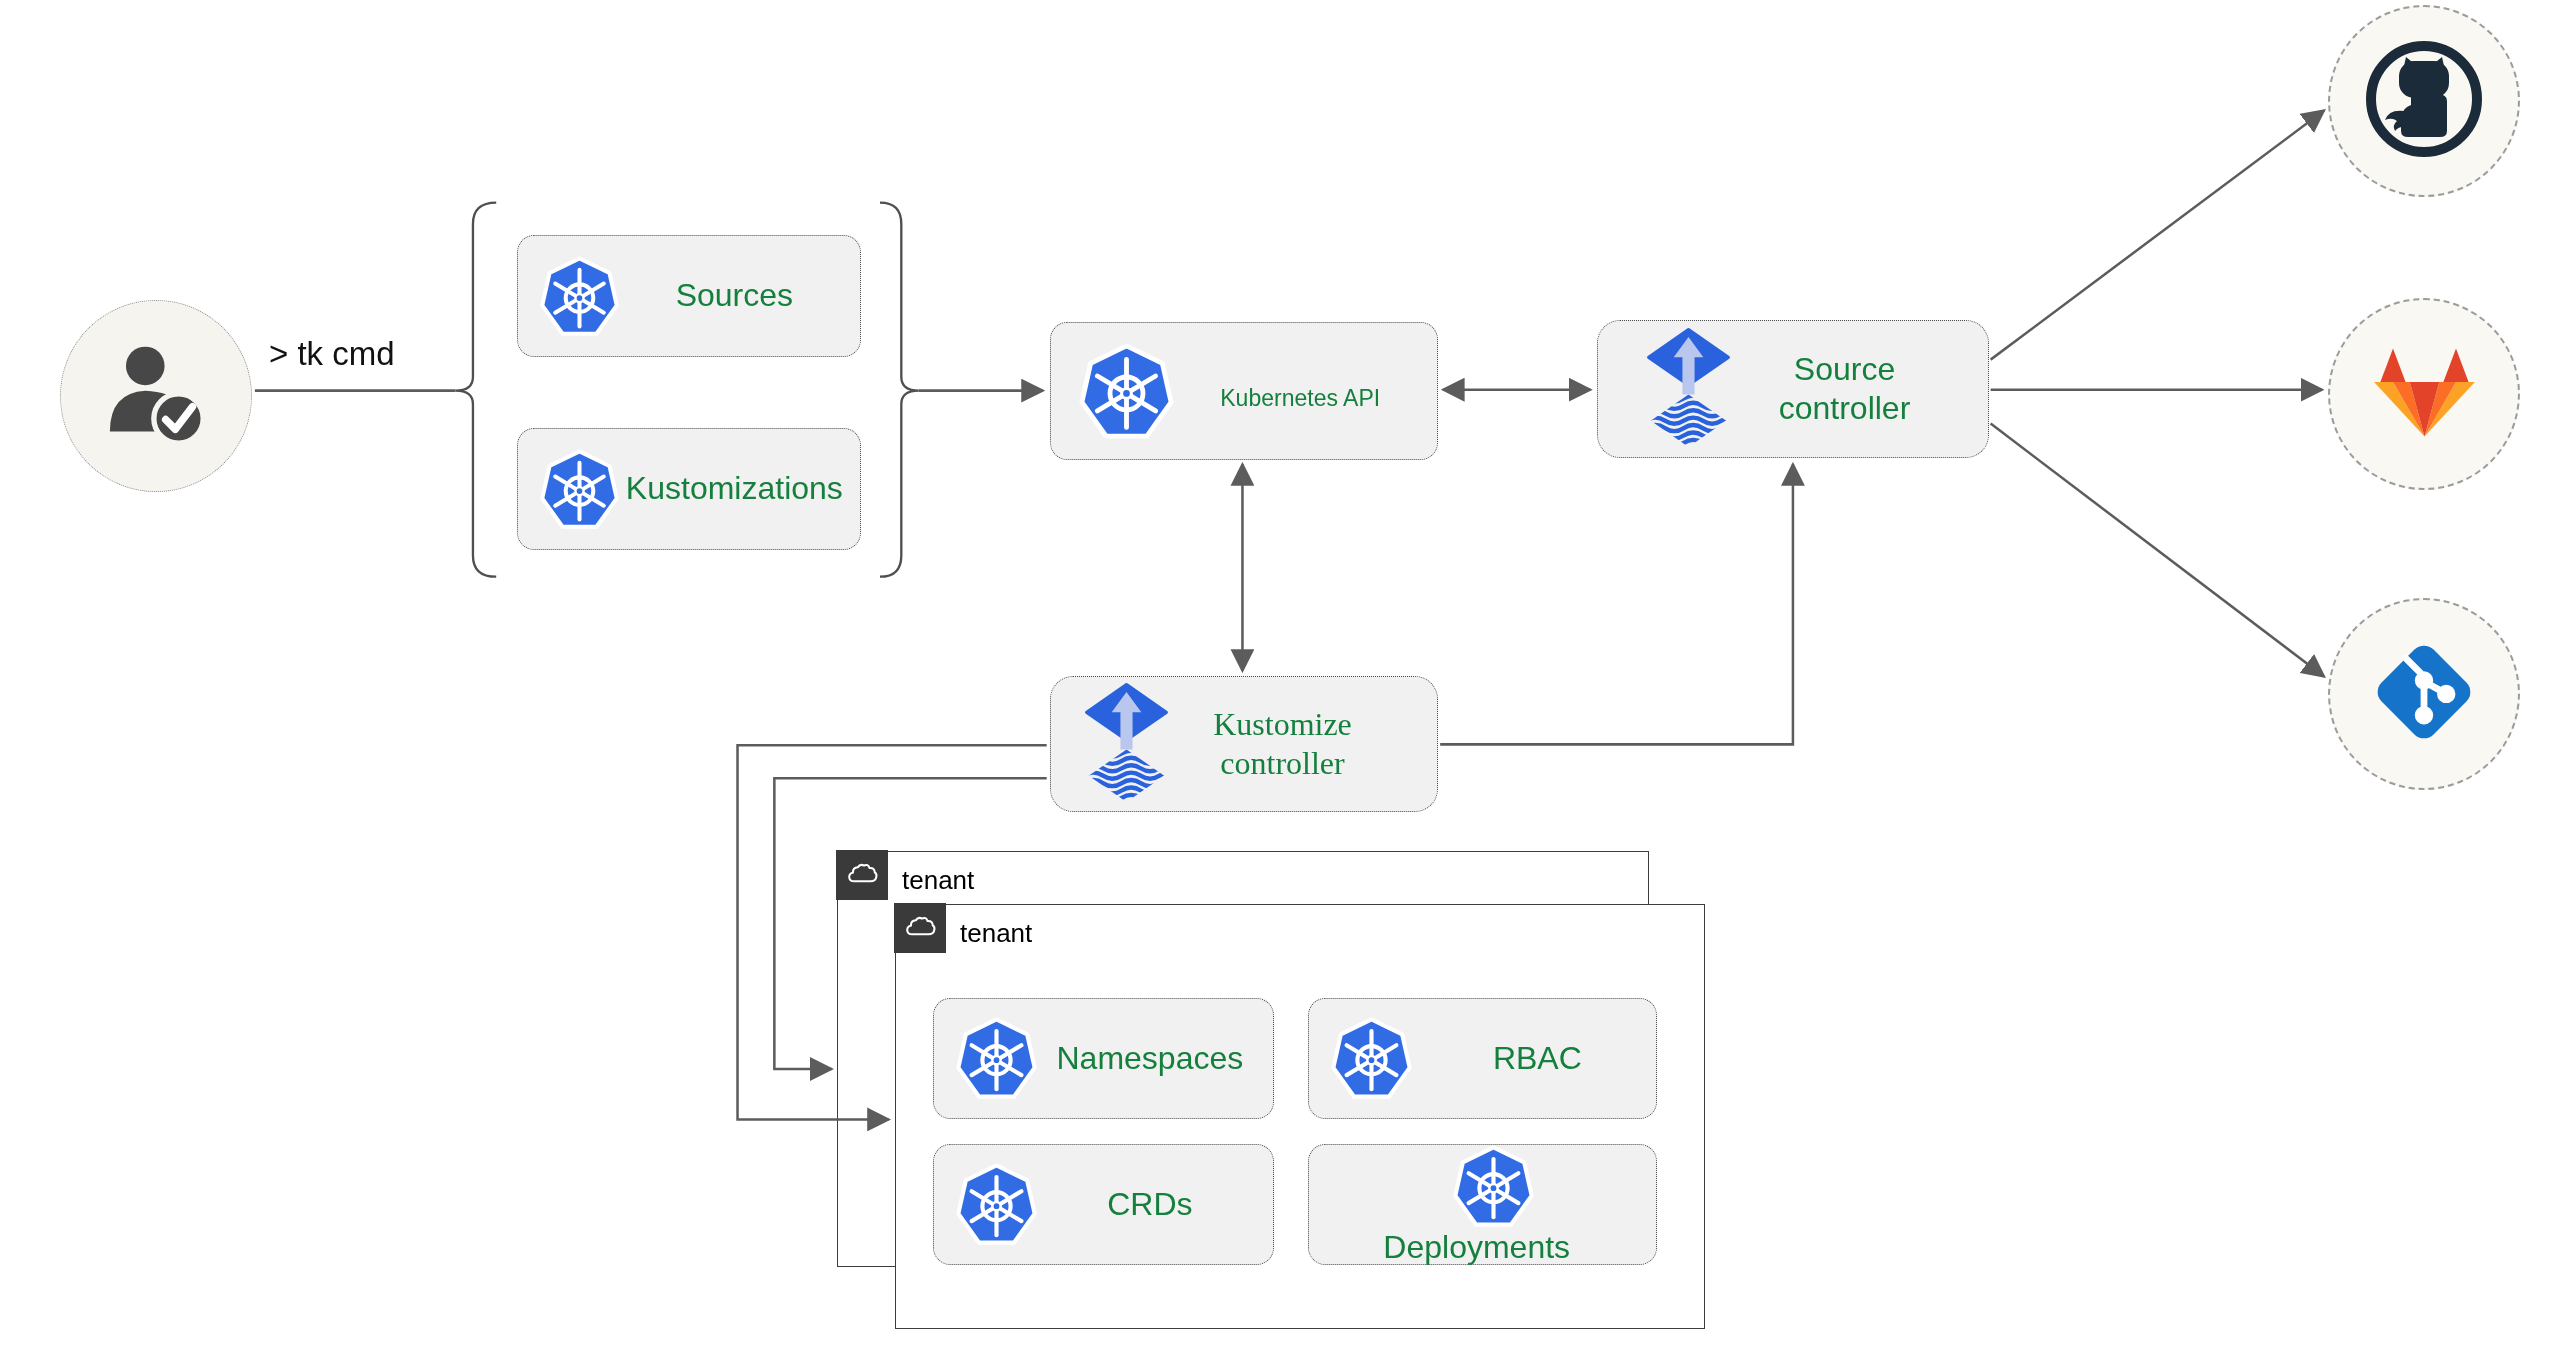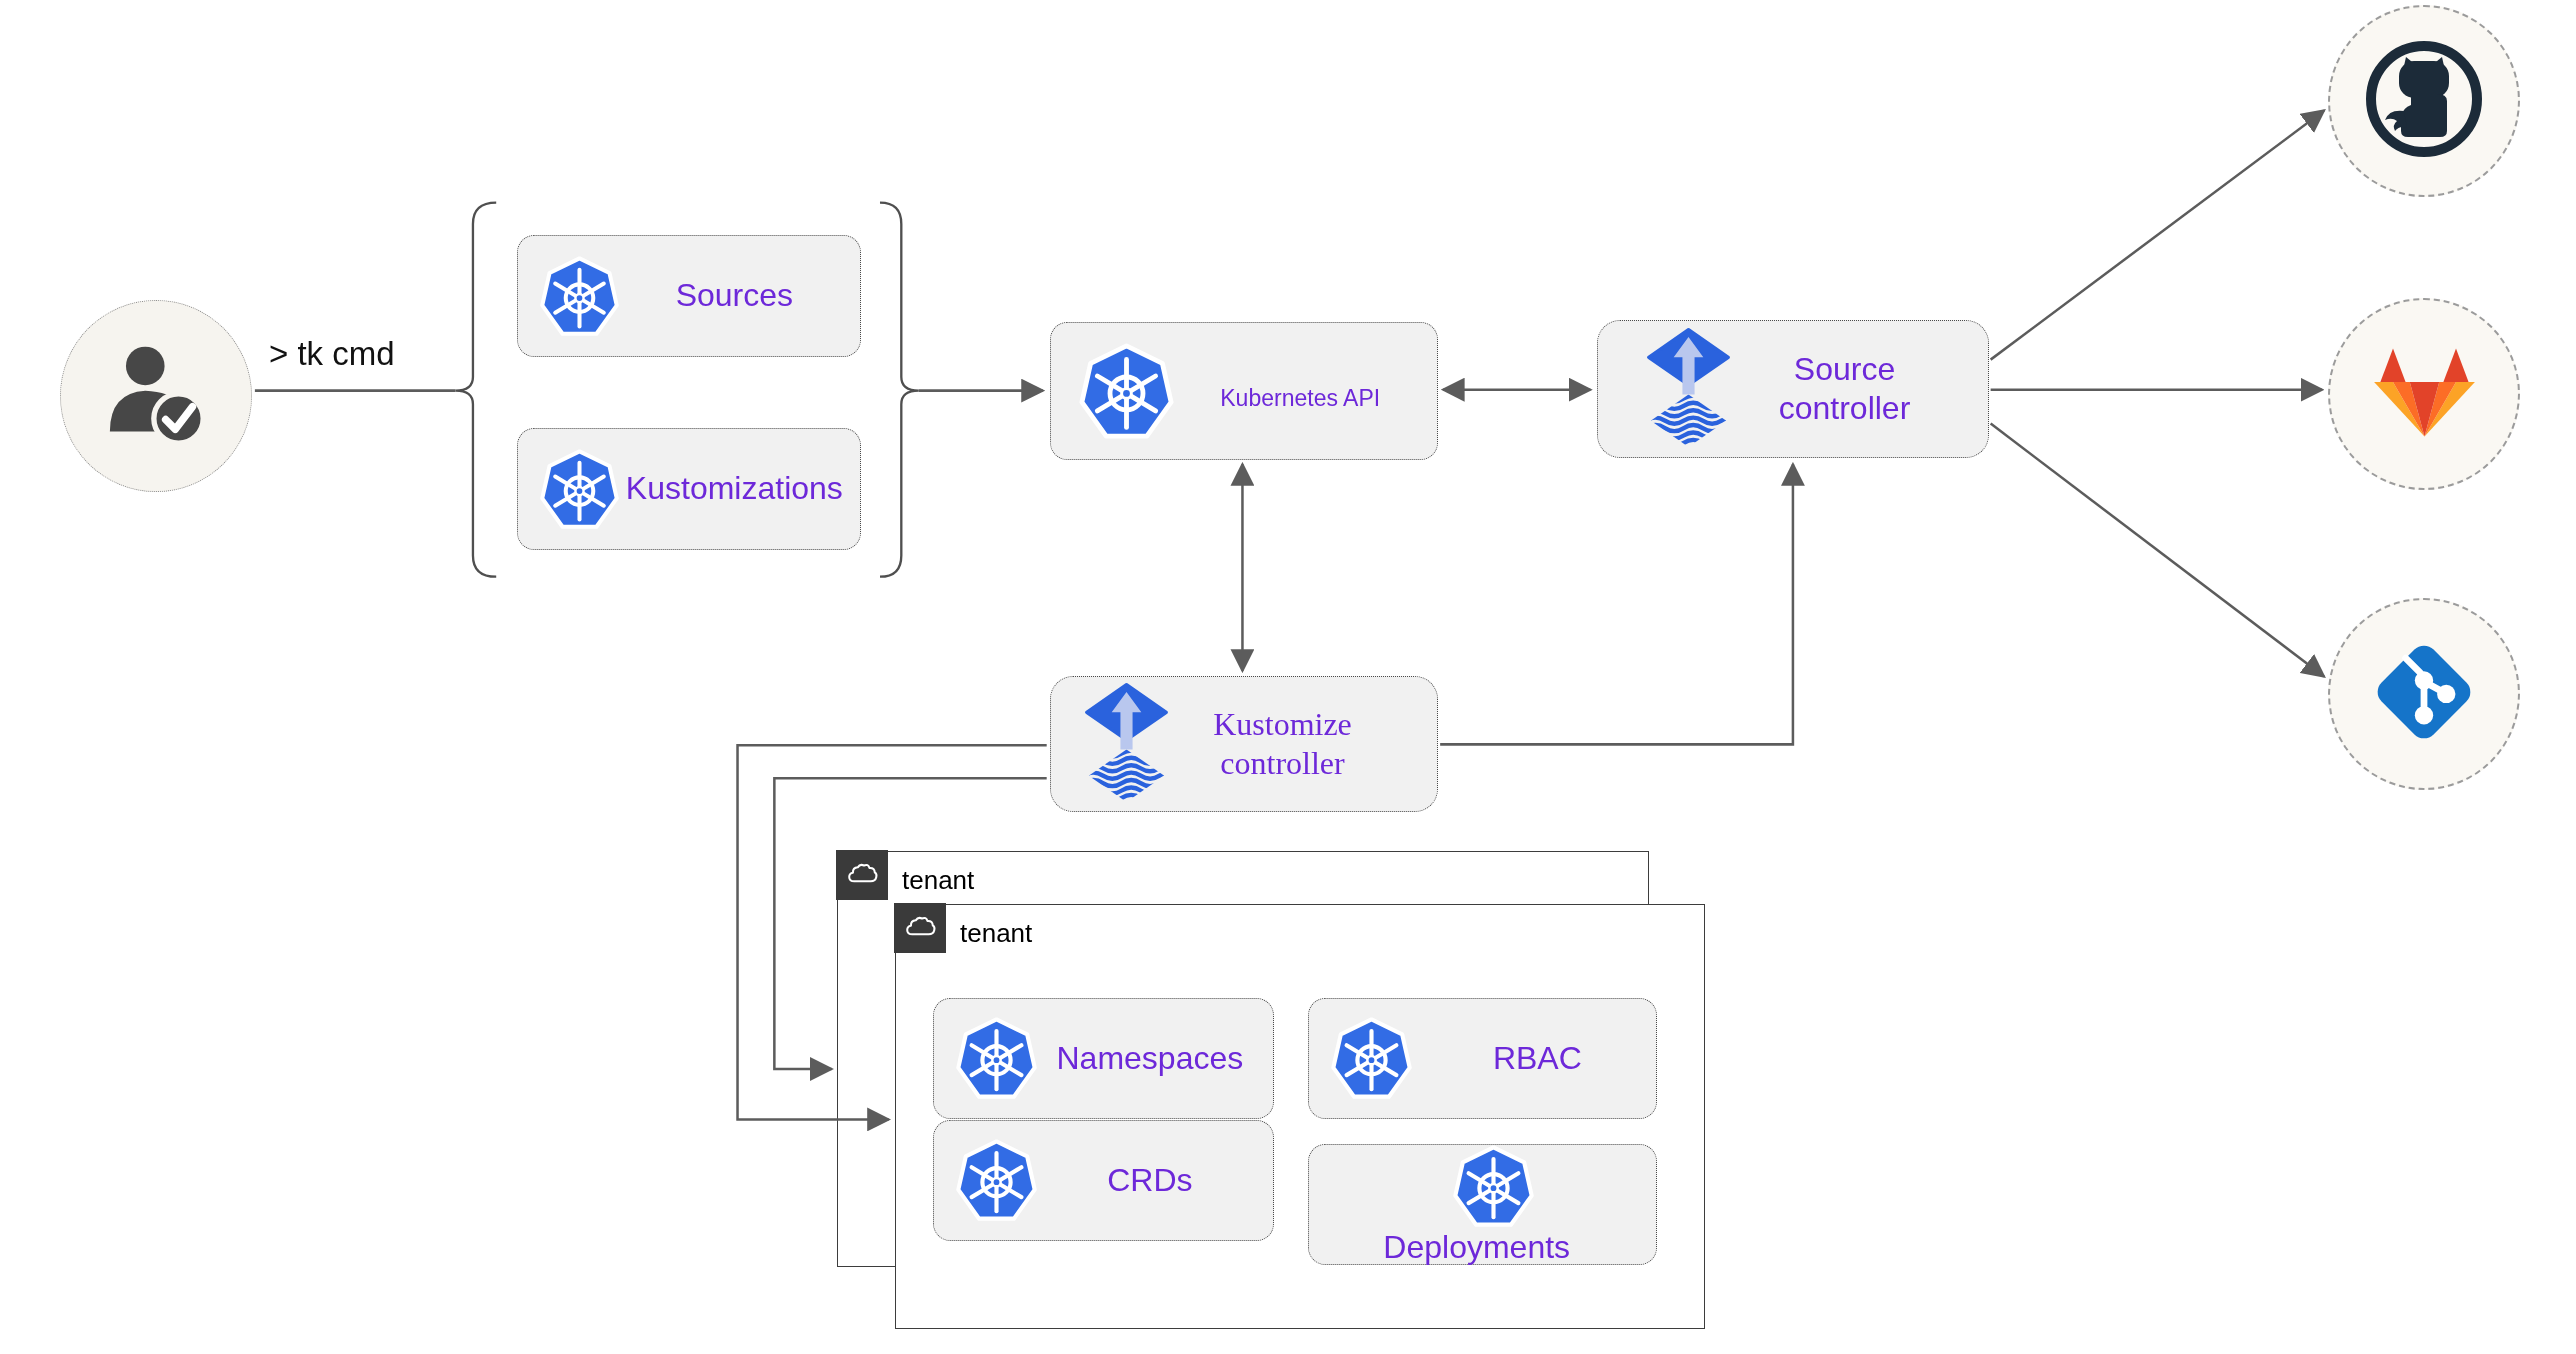--- a/index.html
+++ b/index.html
@@ -5,21 +5,21 @@
   html,body{margin:0;padding:0;background:#ffffff;}
   .canvas{
     position:relative;width:2576px;height:1355px;background:#ffffff;
     font-family:"Liberation Sans", sans-serif;overflow:hidden;
   }
   .wires{position:absolute;left:0;top:0;width:2576px;height:1355px;z-index:10;pointer-events:none;}
   .node{
     position:absolute;background:#f1f1f1;border:1.9px dotted #4a4a4a;border-radius:17.4px;
     display:flex;align-items:center;box-sizing:border-box;z-index:4;
   }
-  .nlabel{flex:1;text-align:center;font-size:32px;color:#6d28d9;line-height:1.22;padding-right:11.6px;}
+  .nlabel{flex:1;text-align:center;font-size:32px;color:#15803d;line-height:1.22;padding-right:11.6px;}
   .icon-wrap{flex:0 0 auto;display:flex;align-items:center;justify-content:center;}
   .tenant{position:absolute;background:#ffffff;border:1.9px solid #3d3d3d;box-sizing:border-box;}
   .tenant-back{z-index:2;}
   .tenant-front{z-index:3;}
   .tenant-header{
     position:absolute;top:-1.9px;left:-1.9px;width:52px;height:50px;background:#3a3a3a;
     display:flex;align-items:center;justify-content:center;
   }
   .tenant-label{position:absolute;left:64px;top:12.6px;font-size:26px;color:#000000;}
   .circle{position:absolute;border-radius:50%;box-sizing:border-box;display:flex;align-items:center;justify-content:center;z-index:4;}
@@ -235,21 +235,21 @@
           <line x1="50" y1="52" x2="20" y2="70"></line>
             <line x1="50" y1="52" x2="20" y2="34"></line>
         </g>
         <circle cx="50" cy="52" r="17" fill="none" stroke="#ffffff" stroke-width="5"></circle>
         <circle cx="50" cy="52" r="5" fill="#326ce5" stroke="#ffffff" stroke-width="3"></circle>
       </svg>
     </span>
     <span class="nlabel">RBAC</span>
   </div>
 
-  <div class="node" style="left:933px;top:1120px;width:341px;height:121px;">
+  <div class="node" style="left:933px;top:1144px;width:341px;height:121px;">
     <span class="icon-wrap" style="margin-left:21.3px;">
       <svg width="83" height="83" viewBox="0 0 100 100">
         <polygon points="50,3 87,21 96,61 71,96 29,96 4,61 13,21" fill="#326ce5" stroke="#ffffff" stroke-width="5" stroke-linejoin="round"></polygon>
         <g stroke="#ffffff" stroke-width="5" stroke-linecap="round">
           <line x1="50" y1="52" x2="50" y2="17"></line>
             <line x1="50" y1="52" x2="80" y2="34"></line>
           <line x1="50" y1="52" x2="80" y2="70"></line>
             <line x1="50" y1="52" x2="50" y2="87"></line>
           <line x1="50" y1="52" x2="20" y2="70"></line>
             <line x1="50" y1="52" x2="20" y2="34"></line>

